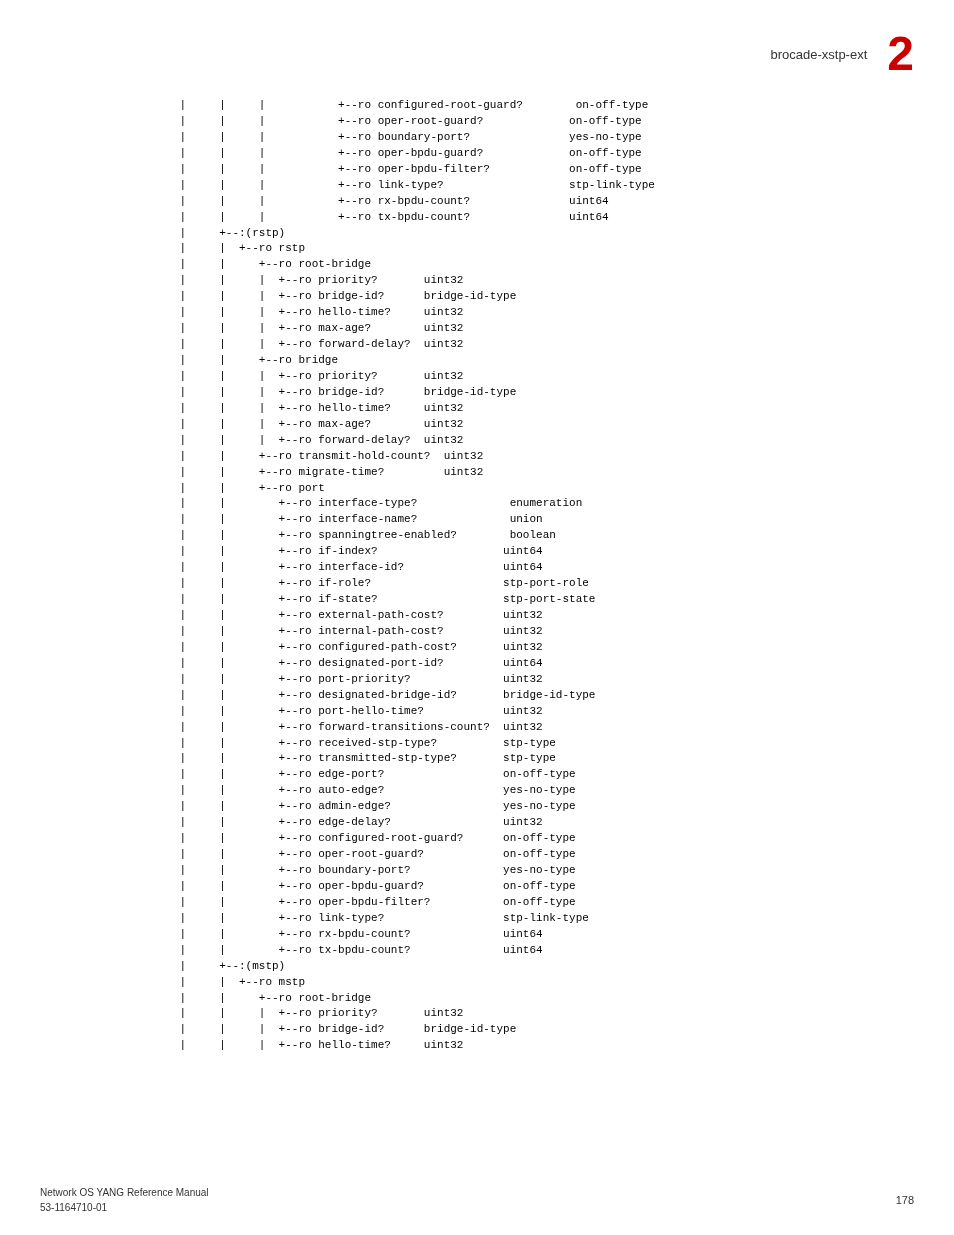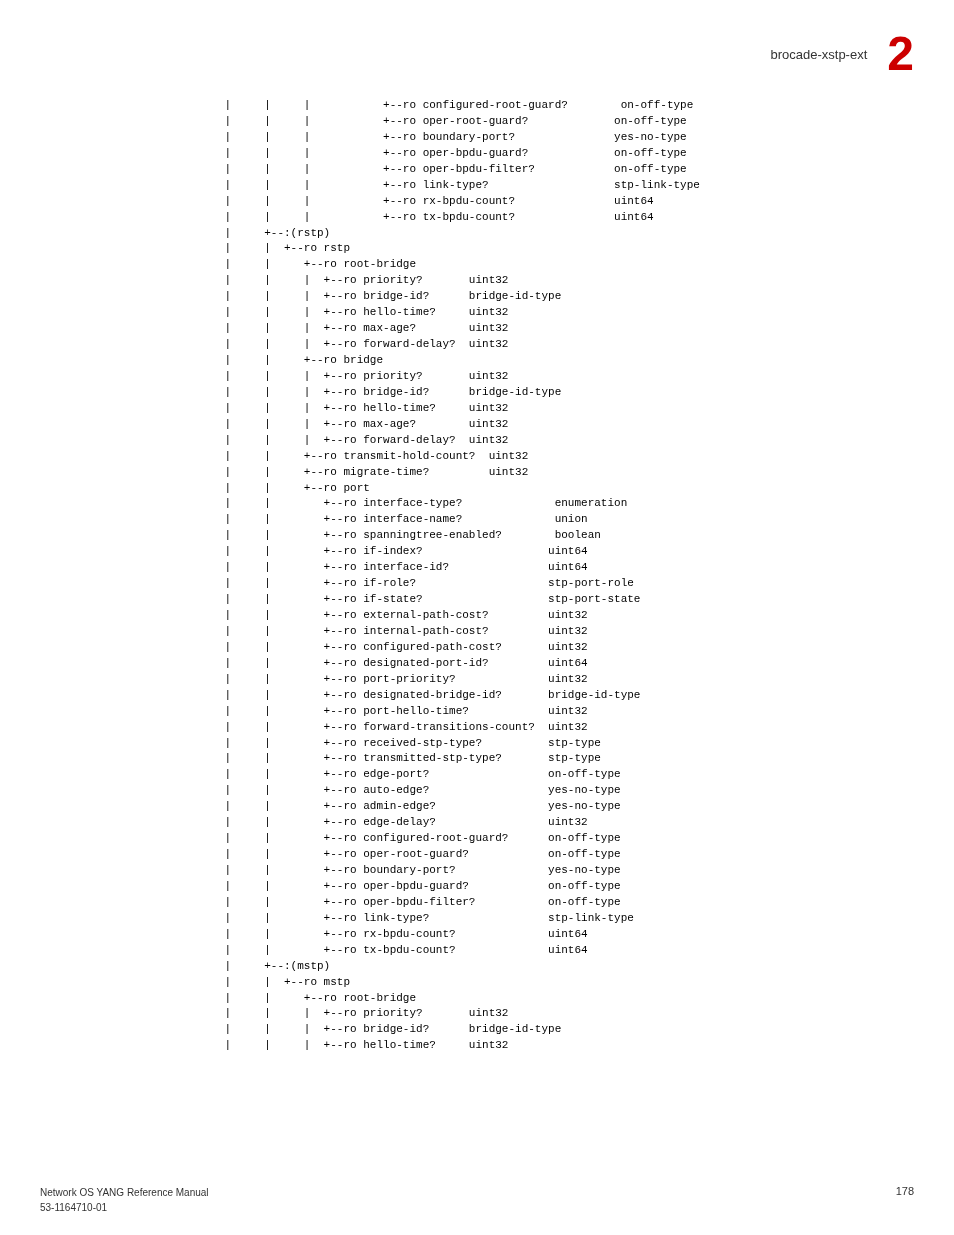--- a/index.html
+++ b/index.html
@@ -43,39 +43,38 @@
     .header-number {
       font-family: Arial, sans-serif;
       font-size: 48px;
       font-weight: bold;
       color: #cc0000;
       line-height: 1;
     }
 
     .content-area {
       padding: 0 40px 0 140px;
-      margin-left: 45px;
     }
 
     .code-block {
       white-space: pre;
       font-family: 'Courier New', Courier, monospace;
       font-size: 11px;
       line-height: 1.45;
       color: #000;
     }
 
     .footer-area {
       position: absolute;
       bottom: 20px;
       left: 40px;
       right: 40px;
       display: flex;
       justify-content: space-between;
-      align-items: flex-start;
+      align-items: center;
       font-family: Arial, sans-serif;
       font-size: 10px;
       color: #333;
     }
 
     .footer-left {
       line-height: 1.5;
     }
 
     .footer-right {

